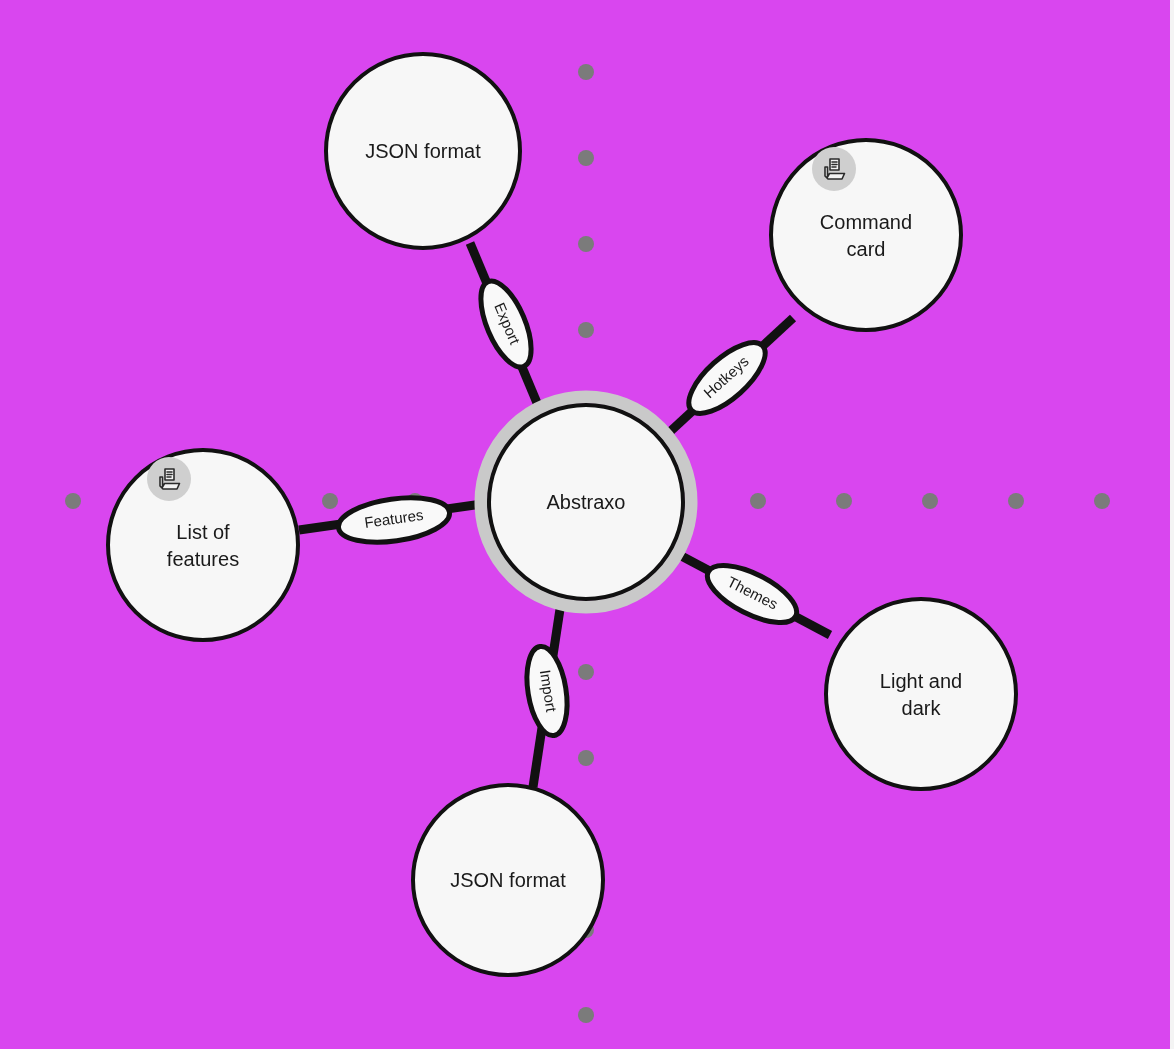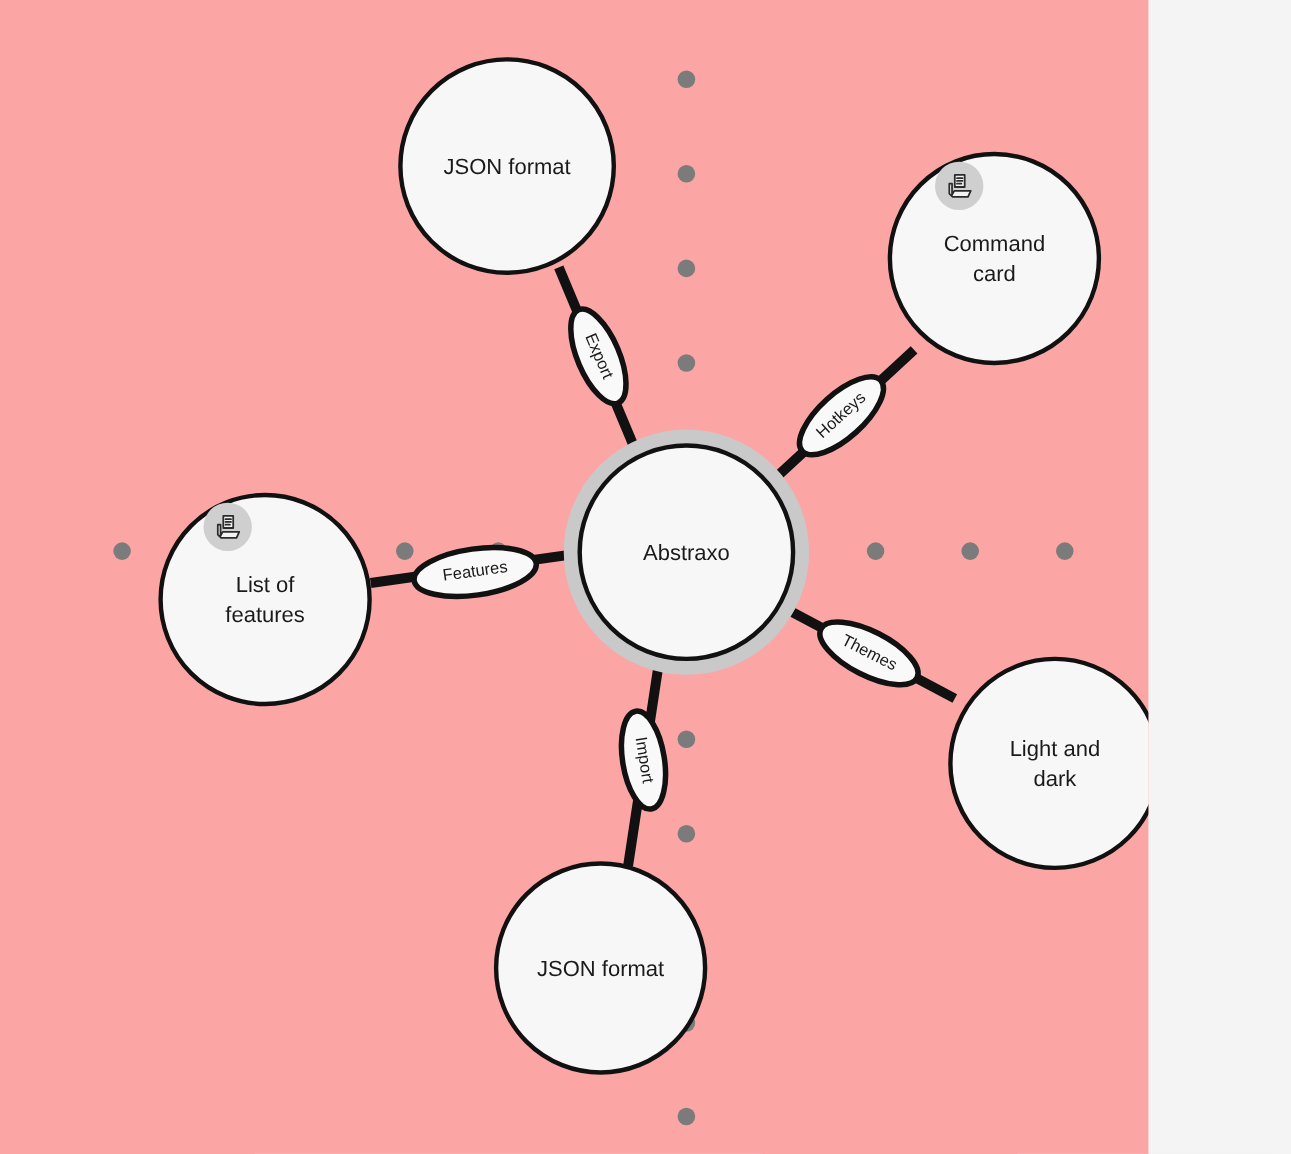--- a/index.html
+++ b/index.html
@@ -2,26 +2,25 @@
 <html><head>
 <meta charset="utf-8">
 <style>
   html, body {
     margin: 0;
     padding: 0;
     background: #f4f4f4;
   }
   #canvas-root {
     position: relative;
-    width: 1006px;
+    width: 1170px;
     height: 1049px;
-    background: #fca5a5;
+    background: #d946ef;
     overflow: hidden;
     font-family: "Liberation Sans", sans-serif;
-    padding-left: 38px;
   }
   svg.map {
     display: block;
     width: 1174px;
     height: 1049px;
   }
   .node-circle {
     fill: #f7f7f7;
     stroke: #111111;
     stroke-width: 4;

